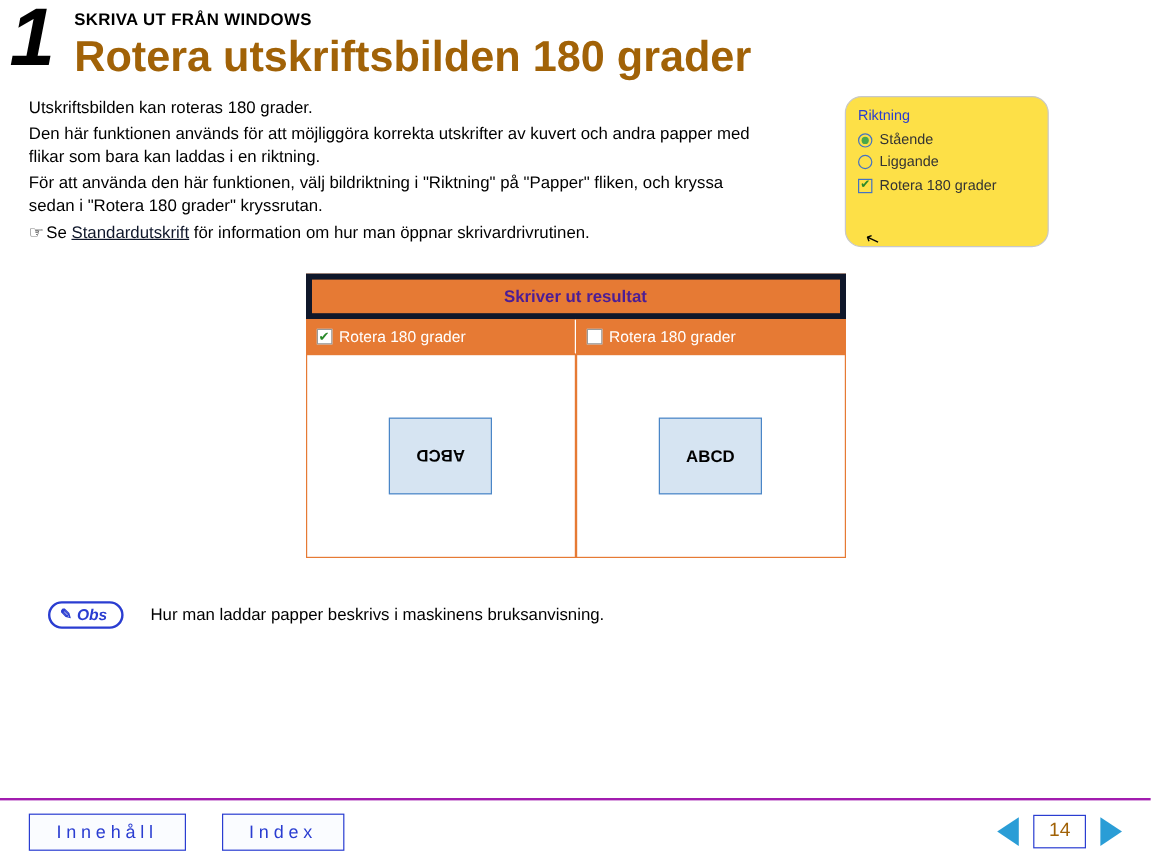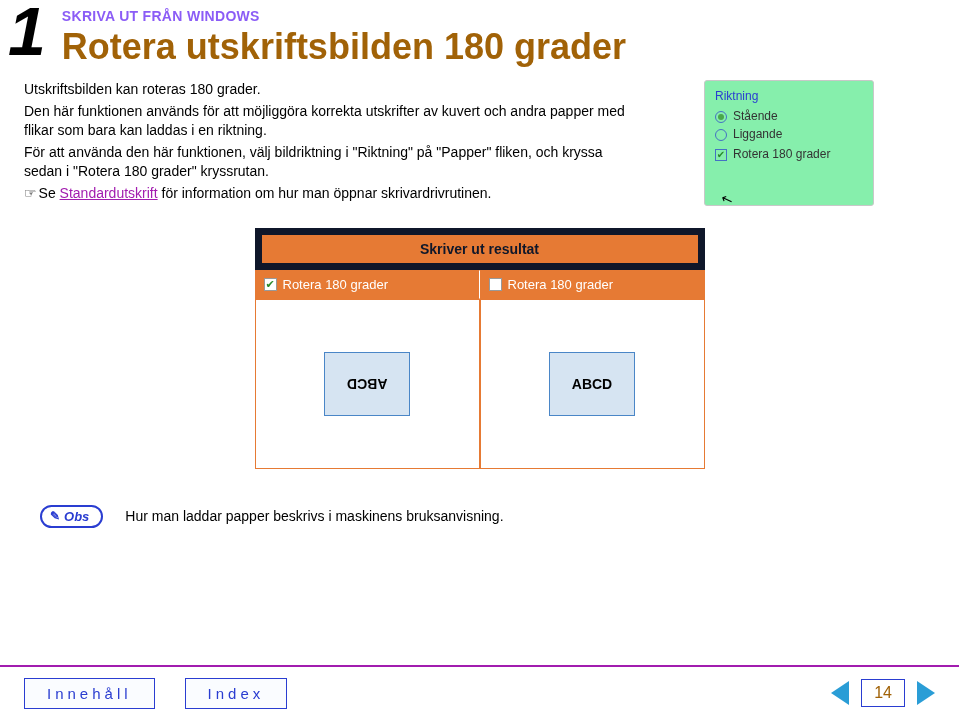--- a/index.html
+++ b/index.html
@@ -22,21 +22,21 @@
     font-style: italic;
     color: #000;
     line-height: 0.8;
     margin-right: 16px;
     font-family: "Arial Black", Arial, sans-serif;
   }
   .header-text {
     flex: 1;
   }
   .section-label {
-    color: #8b5cf6;
+    color: #000000;
     font-weight: bold;
     font-size: 14px;
     letter-spacing: 0.3px;
     margin-top: 4px;
   }
   .page-title {
     color: #a16207;
     font-weight: bold;
     font-size: 36px;
     margin-top: 2px;
@@ -48,31 +48,31 @@
   .body-text {
     flex: 1;
     font-size: 14px;
     line-height: 1.4;
     max-width: 620px;
   }
   .body-text p { margin-bottom: 2px; }
   .link-line { margin-top: 2px; }
   .hand-icon { font-style: normal; margin-right: 2px; }
   .link {
-    color: #a21caf;
+    color: #0f172a;
     text-decoration: underline;
   }
   .riktning-panel {
     border: 1px solid #c8c8c8;
-    border-radius: 3px;
+    border-radius: 14px;
     padding: 8px 14px 10px 10px;
     font-size: 12px;
     width: 170px;
     margin-left: 60px;
-    background: #86efac;
+    background: #fde047;
     position: relative;
   }
   .riktning-panel .group-title {
     color: #2a3dd1;
     margin-bottom: 6px;
   }
   .radio-row, .check-row {
     display: flex;
     align-items: flex-end;
     margin-bottom: 4px;
@@ -107,26 +107,26 @@
     font-size: 14px;
     transform: rotate(-20deg);
   }
 
   .table-wrap {
     margin: 22px auto 0 auto;
     width: 450px;
   }
   .table-title {
     background: #e67a34;
-    color: #0f172a;
+    color: #4c1d95;
     text-align: center;
     font-weight: bold;
     font-size: 14px;
     padding: 6px 0;
-    border: 7px solid #0f172a;
+    border: 5px solid #0f172a;
   }
   .table-row {
     display: flex;
   }
   .table-cell-head {
     flex: 1;
     background: #e67a34;
     color: #fff;
     font-size: 13px;
     padding: 6px 8px;

